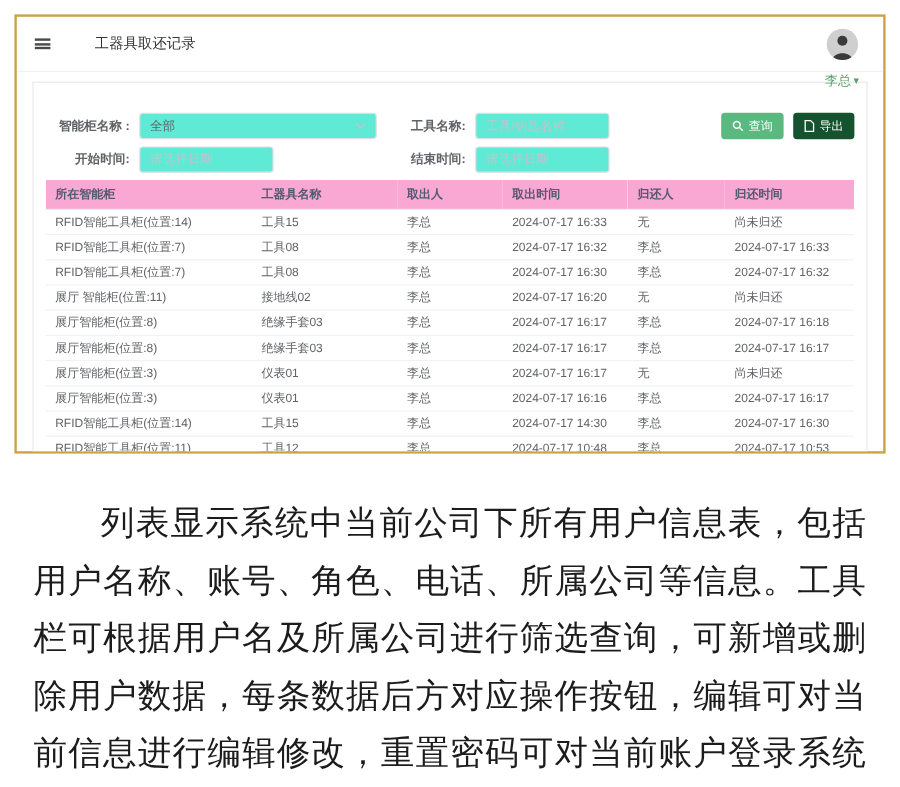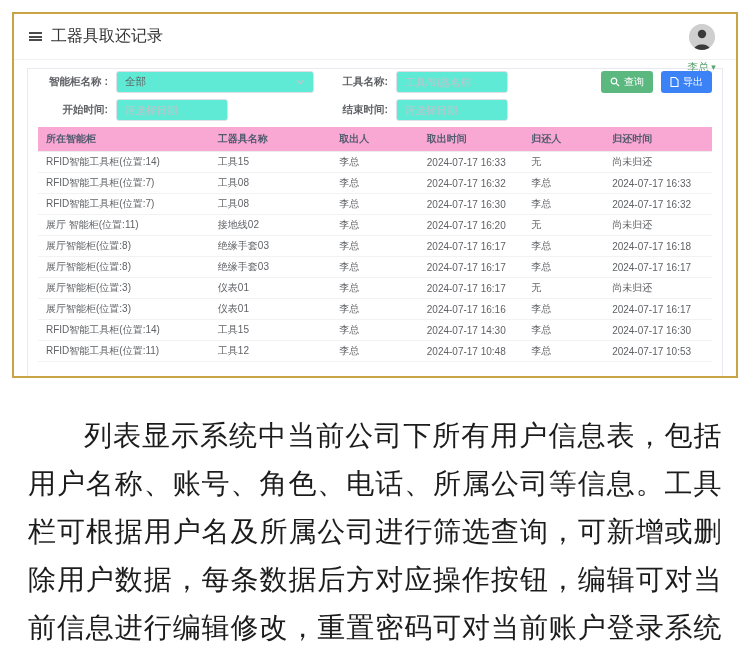--- a/index.html
+++ b/index.html
@@ -16,51 +16,51 @@
   }
 
   .app-header {
     display:flex; align-items:center; justify-content:space-between;
     height:46px; padding:0 16px 0 15px; border-bottom:1px solid #f1f1f1;
   }
   .header-left { display:flex; align-items:center; gap:9px; }
   .menu-icon { position:relative; width:13px; height:9px;
     border-top:2px solid #4a4a4a; border-bottom:2px solid #4a4a4a; cursor:pointer; }
   .menu-icon::after { content:""; position:absolute; left:0; right:0; top:2px; height:2px; background:#4a4a4a; }
-  .app-title { font-size:16px; color:#333; }
+  .app-title { font-size:12px; color:#333;margin-left:28px; }
   .header-right { display:flex; align-items:center; gap:10px;flex-direction:column; }
   .msg { font-size:11px; color:#555; display:flex; align-items:flex-start; gap:2px; cursor:pointer; }
   .badge { display:inline-flex; align-items:center; justify-content:center;
     min-width:13px; height:13px; border-radius:50%; background:#3fc564; color:#fff;
     font-size:9px; margin-top:-3px; }
   .avatar { width:26px; height:26px; border-radius:50%; overflow:hidden; background:#d6d6d6;
     display:inline-flex; align-items:flex-end; justify-content:center; cursor:pointer; }
   .user { font-size:11px; color:#5aa06c; display:flex; align-items:center; gap:2px; cursor:pointer; }
   .caret { font-size:9px; color:#5aa06c; }
 
   .panel { margin:8px 13px; border:1px solid #e9e9ef; background:#fff;
-    padding:2px 10px 8px 10px; height:376px; overflow:hidden; }
+    padding:25px 10px 8px 10px; height:376px; overflow:hidden; }
 
   .f-row { display:flex; align-items:center; margin-bottom:6px; }
   .f-group { display:flex; align-items:center; }
   .f-group.left { width:296px; }
   .f-label { font-size:10.5px; color:#606266; font-weight:700; width:78px;
     text-align:right; padding-right:8px; }
   .f-label.mid { width:62px; }
   .select, .txt { height:22px; border:1px solid #dcdfe6; border-radius:3px;
     background:#5eead4; font-size:10.5px; color:#606266; }
   .select { width:198px; display:flex; align-items:center; justify-content:space-between;
     padding:0 8px; cursor:pointer; }
   .txt { width:112px; padding:0 8px; font-family:inherit; }
   .txt::placeholder { color:#c0c4cc; }
   .f-actions { margin-left:auto; display:flex; gap:8px; }
   .btn { display:inline-flex; align-items:center; gap:4px; height:22px; padding:0 9px;
     border:none; border-radius:3px; color:#fff; font-size:10px; cursor:pointer; font-family:inherit; }
   .btn-query { background:#5bb87f; }
-  .btn-export { background:#3b82f6; }
+  .btn-export { background:#14532d; }
 
   .data-table { width:100%; border-collapse:collapse; margin-top:5px; table-layout:fixed; }
   .data-table th { background:#f9a8d4; font-size:10px; color:#515a6e; text-align:left;
     font-weight:700; padding:5px 8px; border-bottom:1px solid #ececec; white-space:nowrap; overflow:hidden; }
   .data-table td { font-size:10px; color:#606266; padding:3px 8px;
     border-bottom:1px solid #f2f2f2; white-space:nowrap; overflow:hidden; }
 
   
   .description { margin:34px 28px 0 28px; }
   .description p { margin:0; font-size:28px; line-height:48px; color:#1c1c1c;

